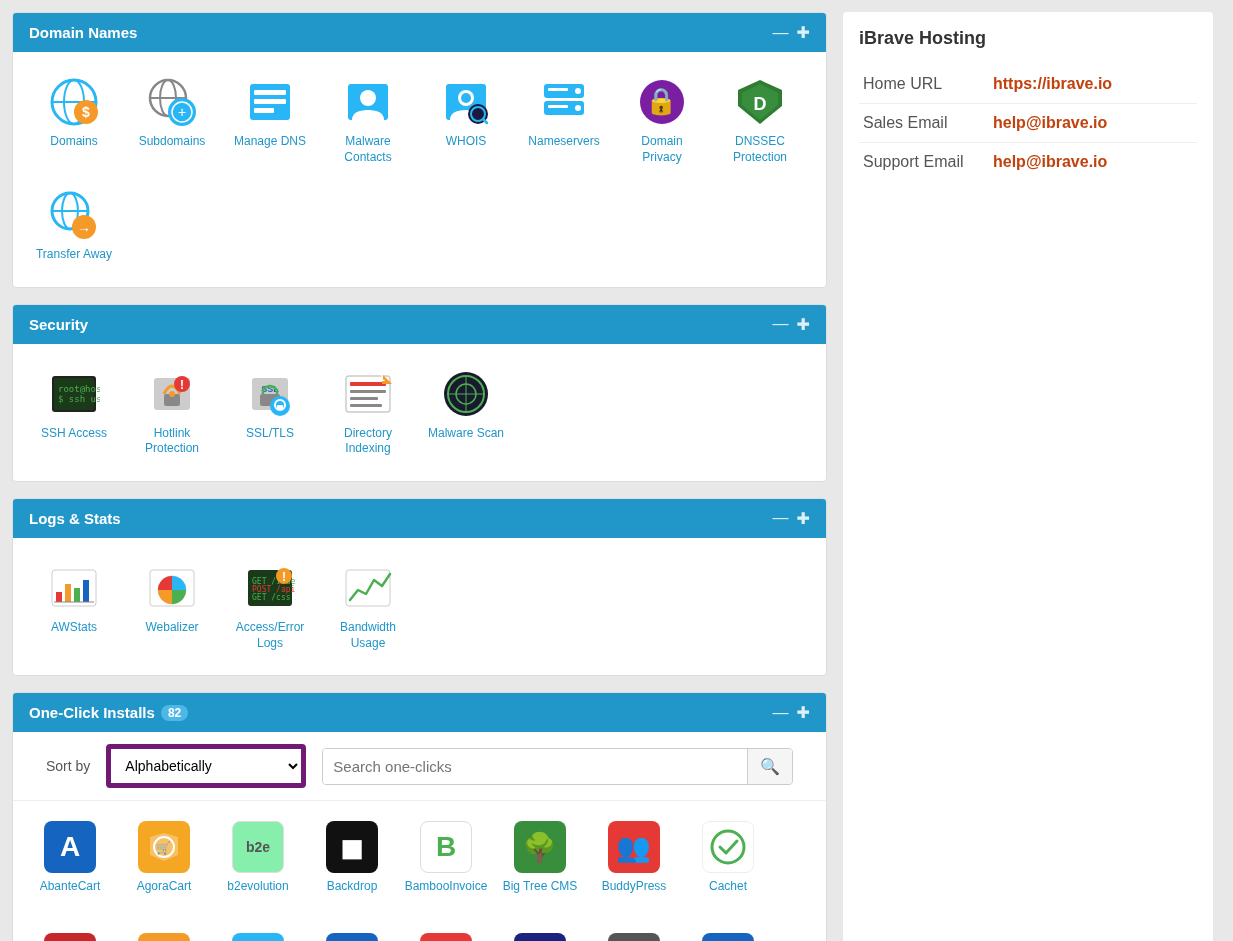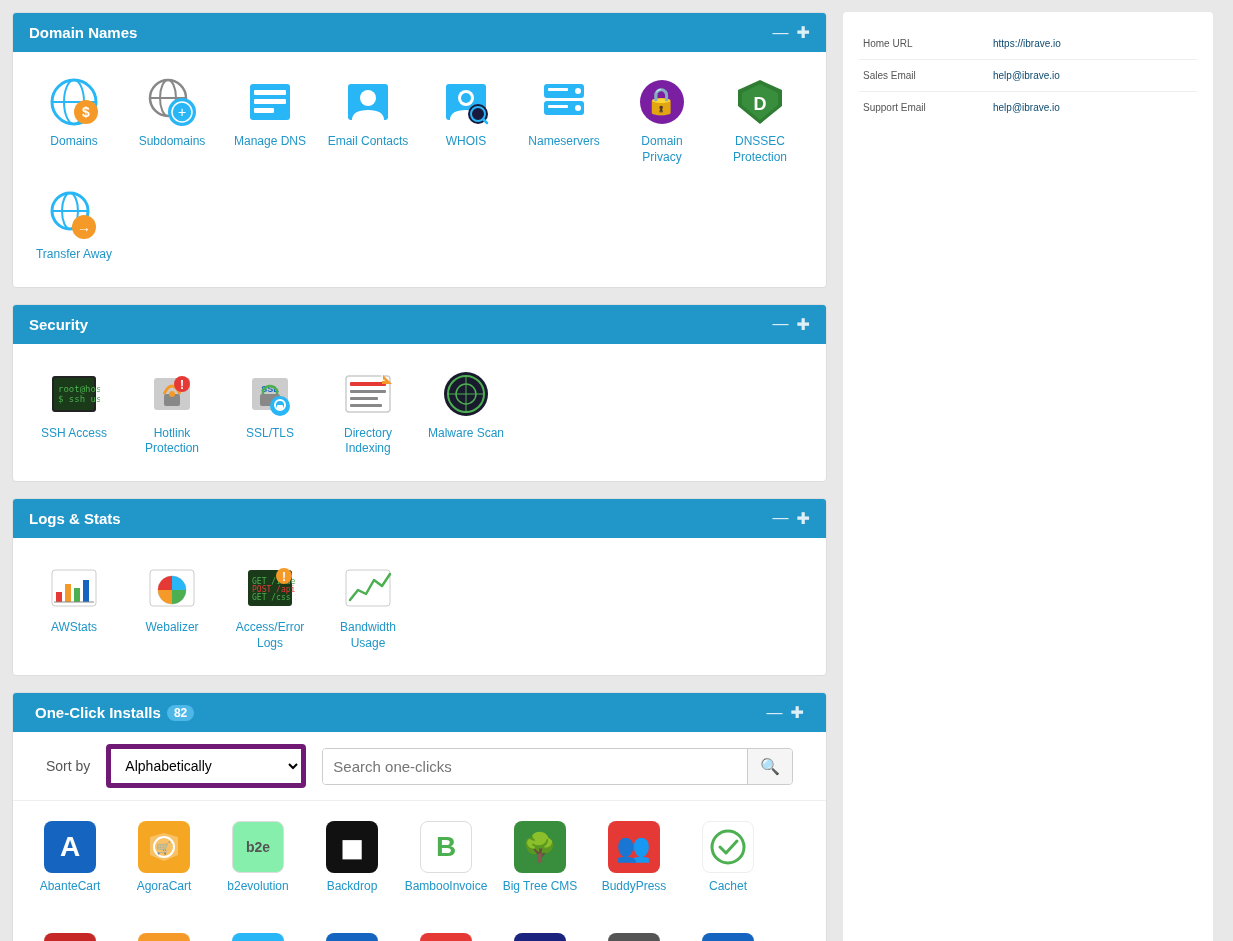--- a/index.html
+++ b/index.html
@@ -35,29 +35,30 @@
       border-collapse: collapse;
     }
     .sidebar table tr {
       border-bottom: 1px solid #eee;
     }
     .sidebar table tr:last-child {
       border-bottom: none;
     }
     .sidebar table td {
       padding: 10px 4px;
-      font-size: 10px;
+      font-size: 16px;
     }
     .sidebar table td:first-child {
       color: #555;
       width: 130px;
     }
     .sidebar table td a {
-      color: #0c4a6e;
+      color: #c2410c;
       text-decoration: none;
+      font-weight: bold;
     }
 
     
     .panel {
       background: #fff;
       border-radius: 4px;
       overflow: hidden;
       border: 1px solid #ddd;
     }
     .panel-header {
@@ -120,21 +121,21 @@
     
     .svg-icon {
       width: 52px;
       height: 52px;
     }
 
     
     .one-click-header {
       background: #2196c8;
       color: #fff;
-      padding: 10px 22px;
+      padding: 10px 16px;
       display: flex;
       align-items: center;
       justify-content: space-between;
     }
     .one-click-title {
       font-size: 15px;
       font-weight: bold;
       display: flex;
       align-items: center;
       gap: 6px;
@@ -280,21 +281,21 @@
       </div>
 
       <div class="icon-item">
         <div class="icon-img">
           <svg class="svg-icon" viewBox="0 0 52 52" xmlns="http://www.w3.org/2000/svg">
             <rect x="6" y="8" width="40" height="36" rx="3" fill="#29b6f6"></rect>
             <circle cx="26" cy="22" r="8" fill="#fff"></circle>
             <path d="M10 44 Q10 34 26 34 Q42 34 42 44" fill="#fff"></path>
           </svg>
         </div>
-        <span class="icon-label">Email Contacts</span>
+        <span class="icon-label">Malware Contacts</span>
       </div>
 
       <div class="icon-item">
         <div class="icon-img">
           <svg class="svg-icon" viewBox="0 0 52 52" xmlns="http://www.w3.org/2000/svg">
             <rect x="6" y="8" width="40" height="36" rx="3" fill="#29b6f6"></rect>
             <circle cx="26" cy="22" r="8" fill="#fff"></circle>
             <circle cx="26" cy="22" r="5" fill="#29b6f6"></circle>
             <path d="M10 44 Q10 34 26 34 Q42 34 42 44" fill="#fff"></path>
             <circle cx="38" cy="38" r="10" fill="#1a1a3e"></circle>
@@ -650,20 +651,21 @@
         </div>
 
       </div>
 
     </div>
   </div>
 
 </div>
 
 <div class="sidebar">
+  <div class="sidebar-title">iBrave Hosting</div>
   <table>
     <tbody>
         <tr>
       <td>Home URL</td>
       <td><a href="#">https://ibrave.io</a></td>
     </tr>
     <tr>
       <td>Sales Email</td>
       <td><a href="#">help@ibrave.io</a></td>
     </tr>

